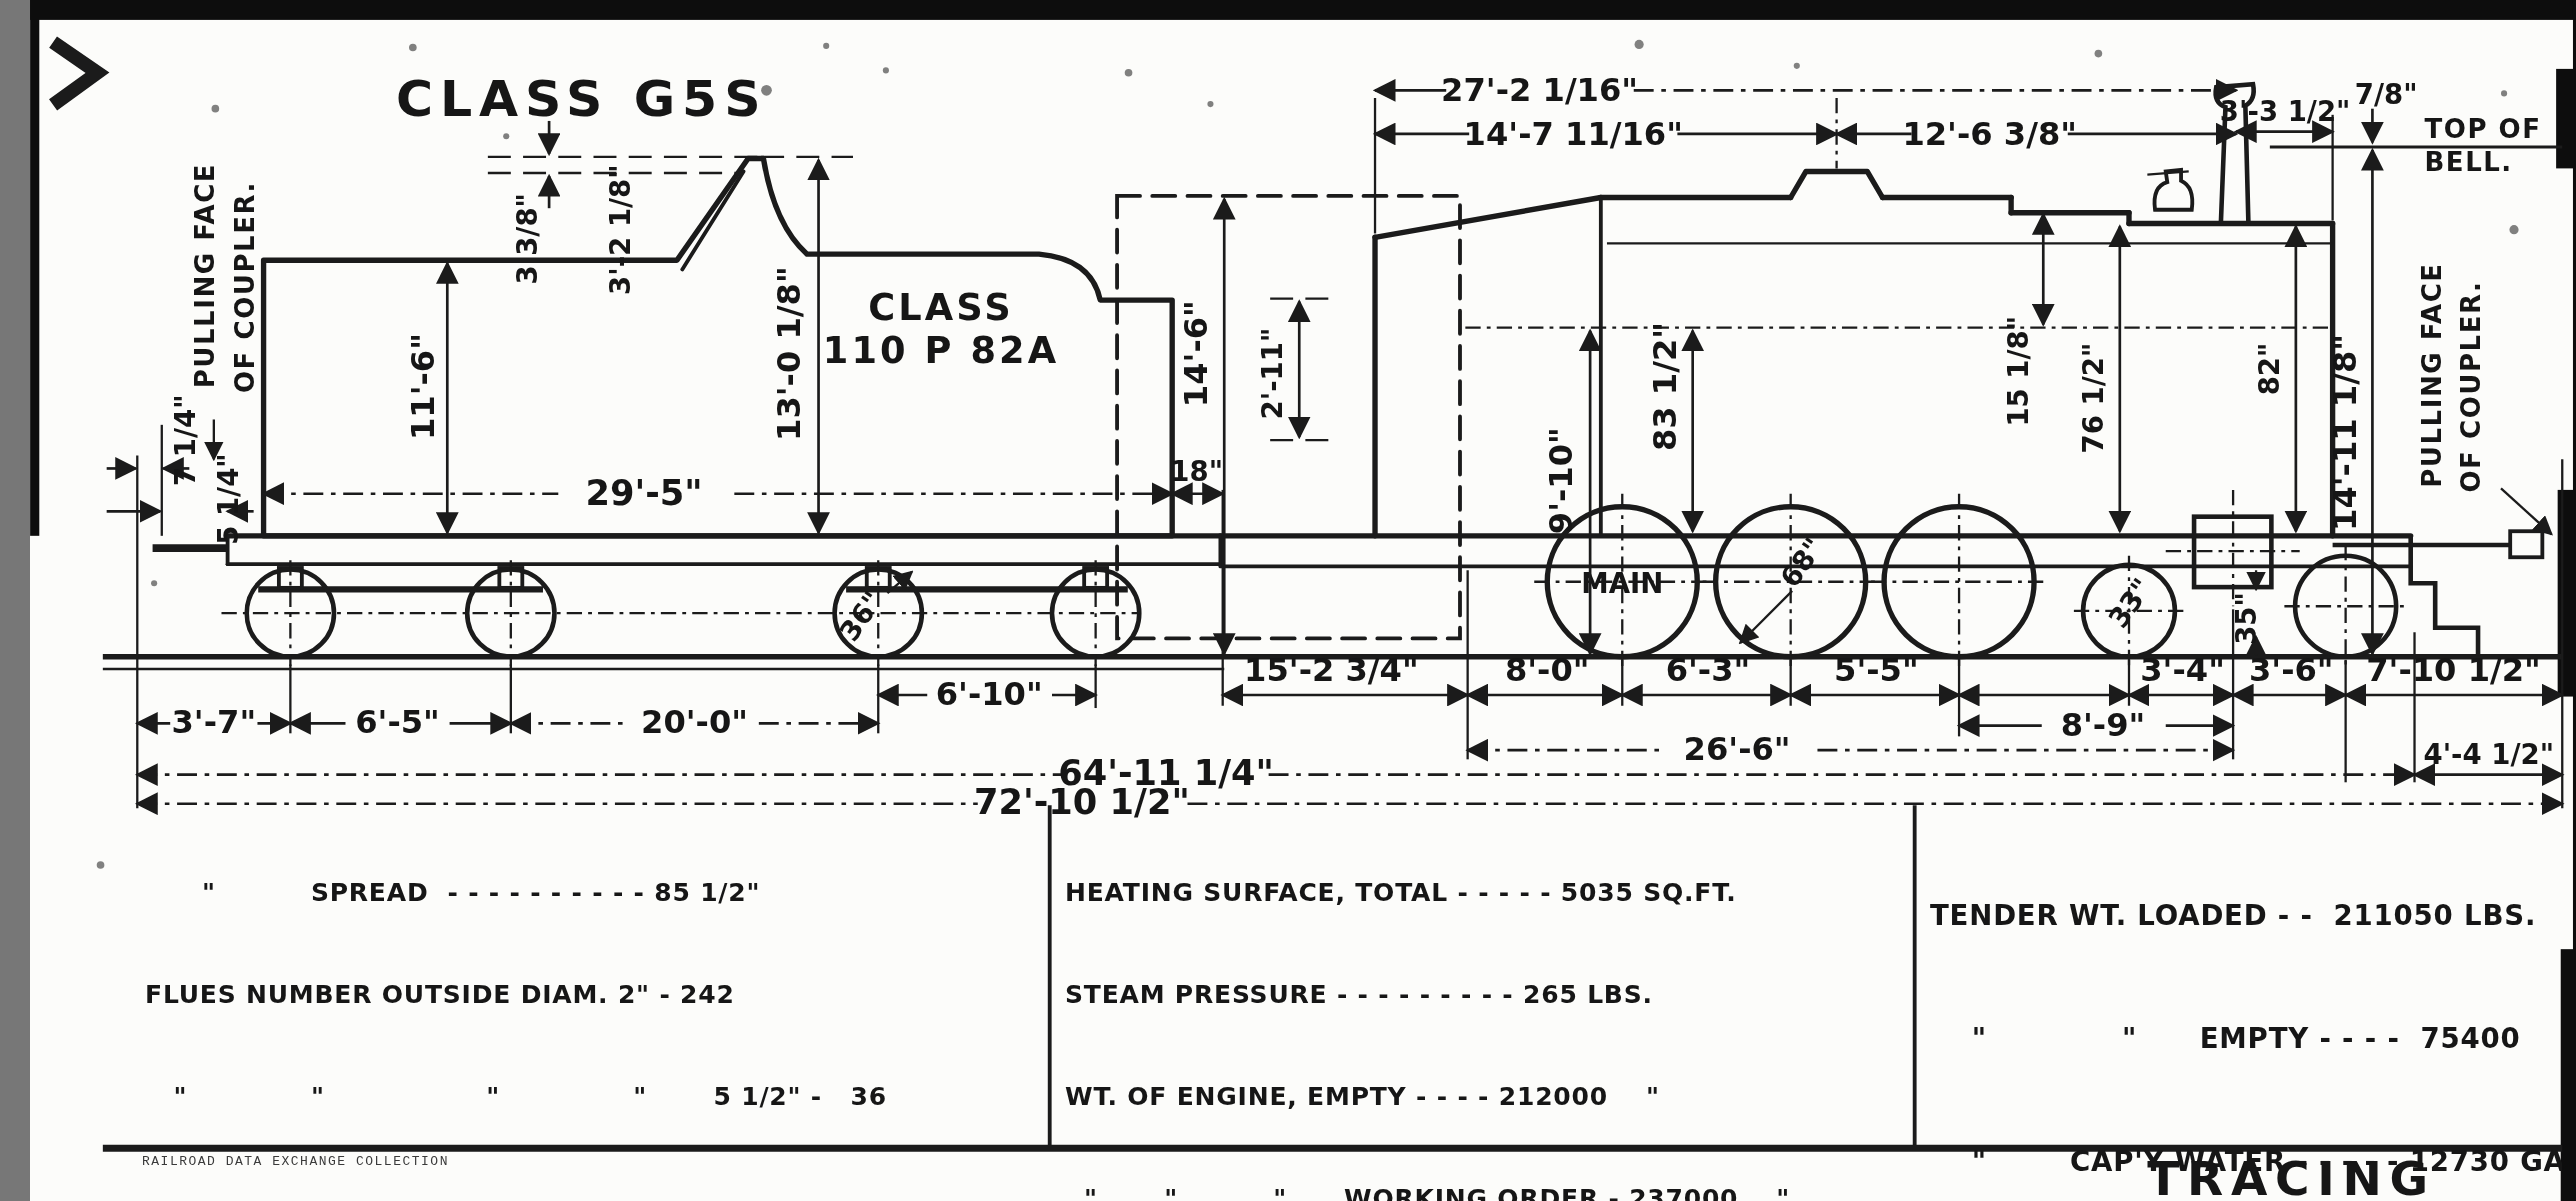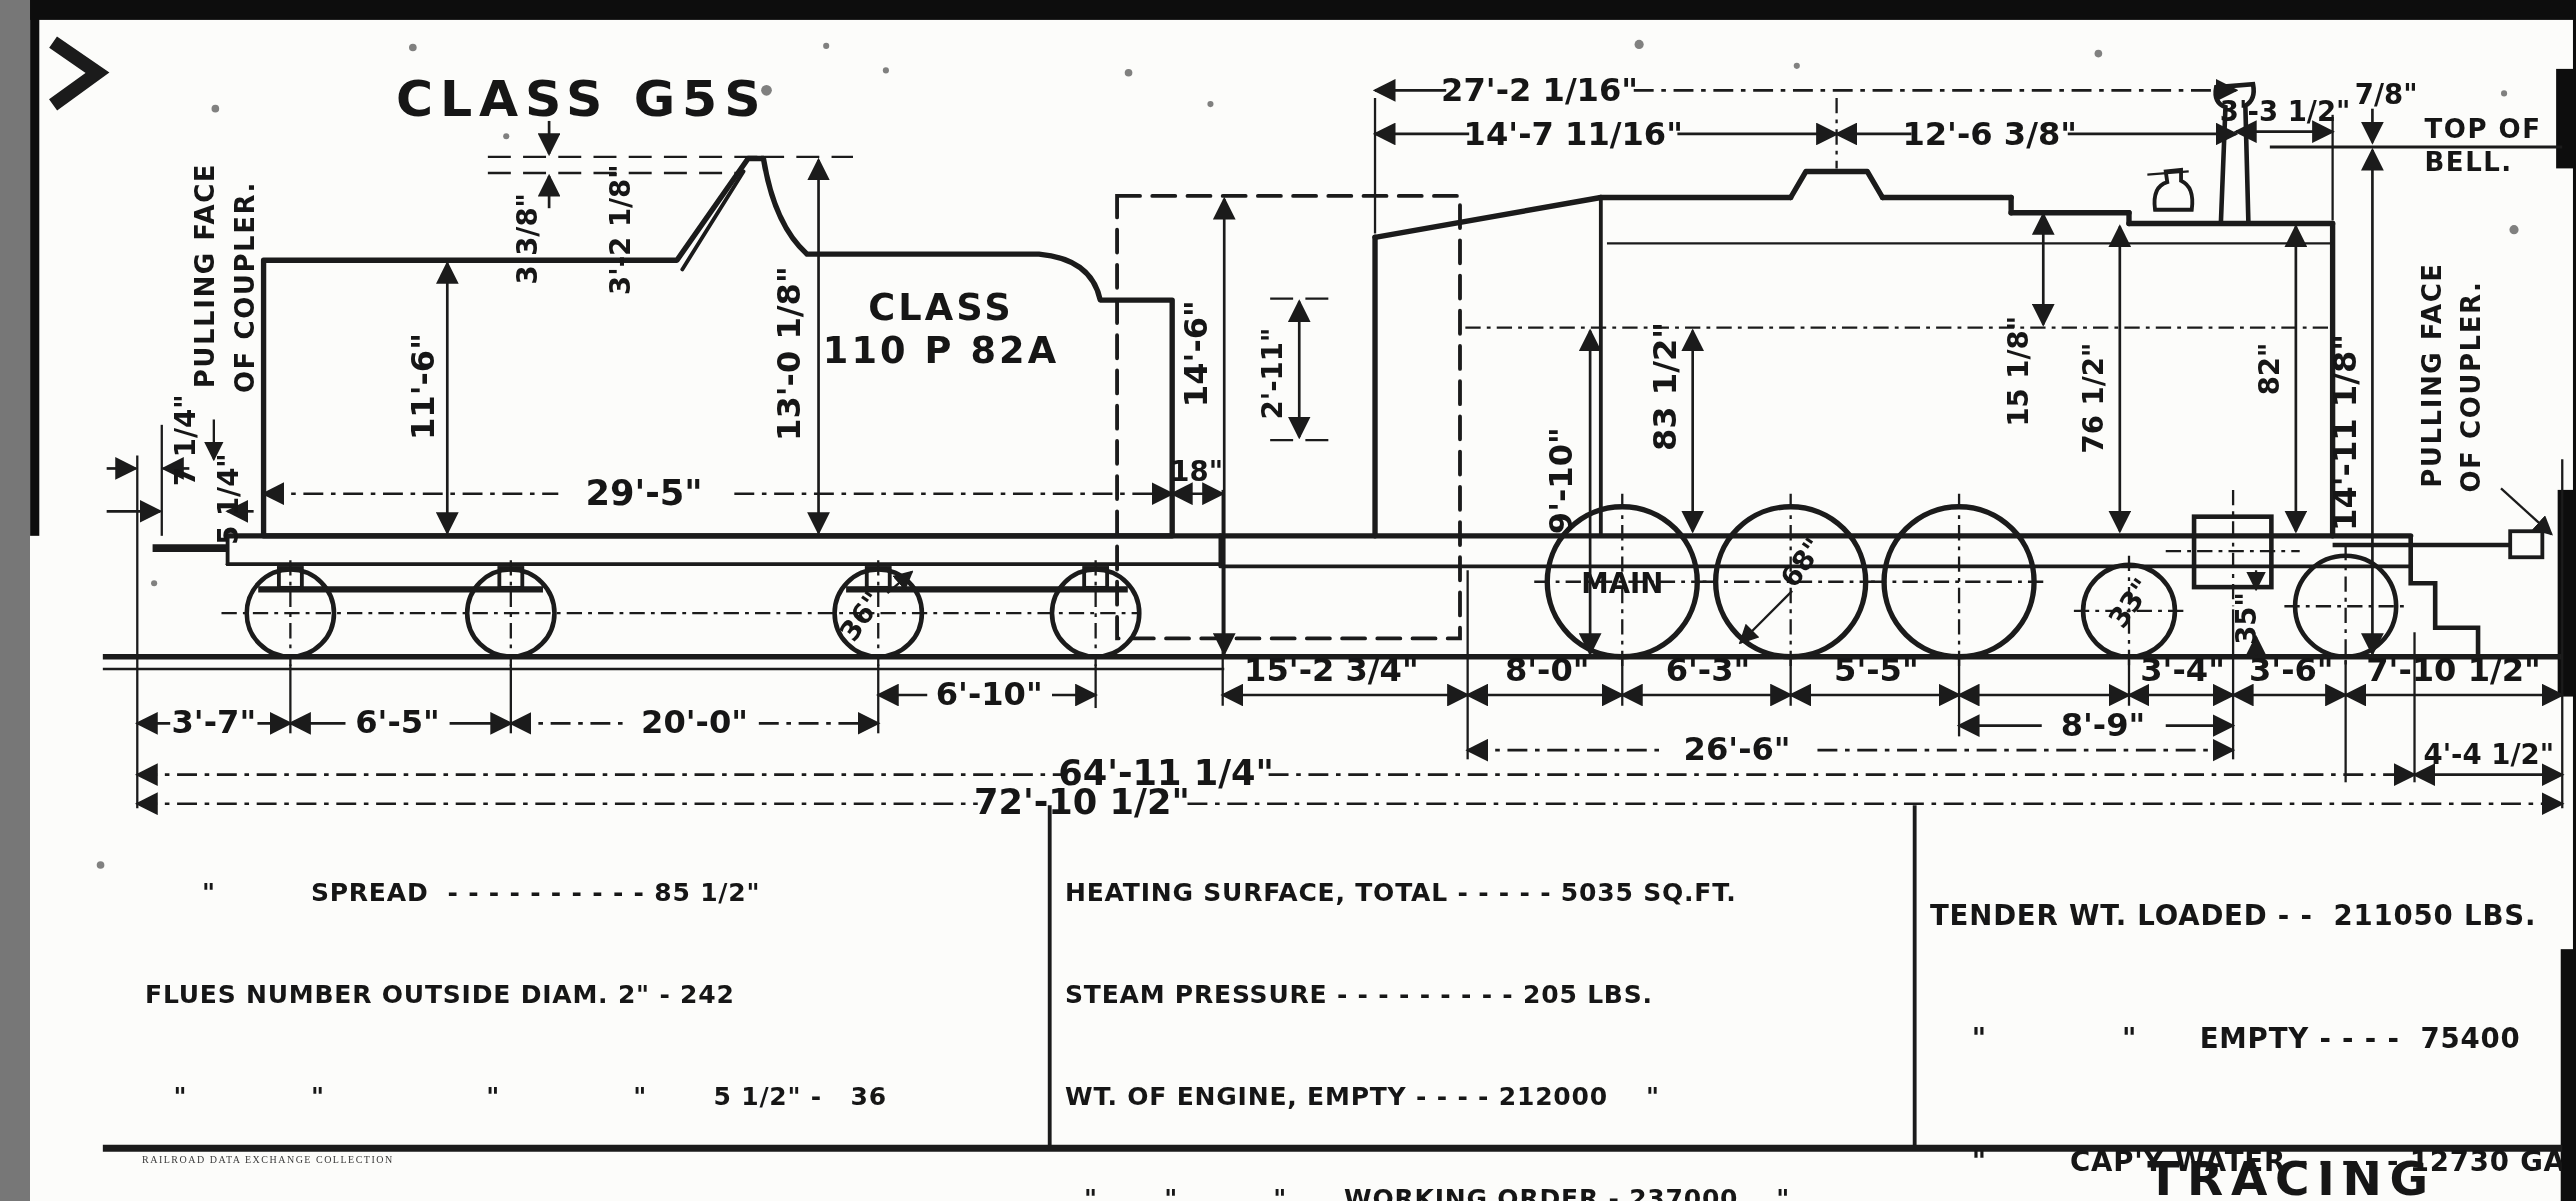--- a/index.html
+++ b/index.html
@@ -23,22 +23,22 @@
   .dimtxt-sm{font-size:36px;}
   .title-txt{font-size:66px;letter-spacing:9px;}
   .class-txt{font-size:48px;letter-spacing:4px;}
   .note-txt{font-size:34px;letter-spacing:2px;}
   .tbl{position:absolute;white-space:pre;font-weight:bold;line-height:34px;font-size:25px;letter-spacing:0.8px;}
   .tbl .row{height:34px;overflow:hidden;}
   .tbl-right{line-height:41px;font-size:27.6px;}
   .tbl-right .row{height:41px;}
   #tracing{position:absolute;left:1989px;top:1151px;width:545px;font-size:47px;
            font-weight:bold;letter-spacing:7.7px;text-align:center;}
-  #collection{position:absolute;left:90px;top:1154px;font-size:10px;font-weight:normal;
-              letter-spacing:1.5px;color:#3a3a3a;font-family:Liberation Serif, serif;padding-left:22px;}
+  #collection{position:absolute;left:90px;top:1154px;font-size:13px;font-weight:normal;
+              letter-spacing:1.5px;color:#3a3a3a;font-family:Liberation Mono, monospace;padding-left:22px;}
 </style>
 </head>
 <body>
 
 <div id="sheet">
 
 <svg width="2576" height="1201" viewBox="0 0 3365 1569">
   <defs>
     <marker id="ar" viewBox="0 0 10 10" refX="9" refY="5" markerWidth="8.5" markerHeight="8.5" orient="auto-start-reverse">
       <path d="M0 0 L10 5 L0 10 z" fill="#1b1b1b"></path>
@@ -340,21 +340,21 @@
   
   
   
   
   
   
 </div>
 
 <div class="tbl" style="left:1035px;top:808px;width:838px;">
   <div class="row">HEATING SURFACE, TOTAL - - - - - 5035 SQ.FT.</div>
-  <div class="row">STEAM PRESSURE - - - - - - - - - 205 LBS.</div>
+  <div class="row">STEAM PRESSURE - - - - - - - - - 265 LBS.</div>
   <div class="row">WT. OF ENGINE, EMPTY - - - - 212000    "</div>
   <div class="row">  "       "          "      WORKING ORDER - 237000    "</div>
   
   
   
   
   
   
 </div>
 

